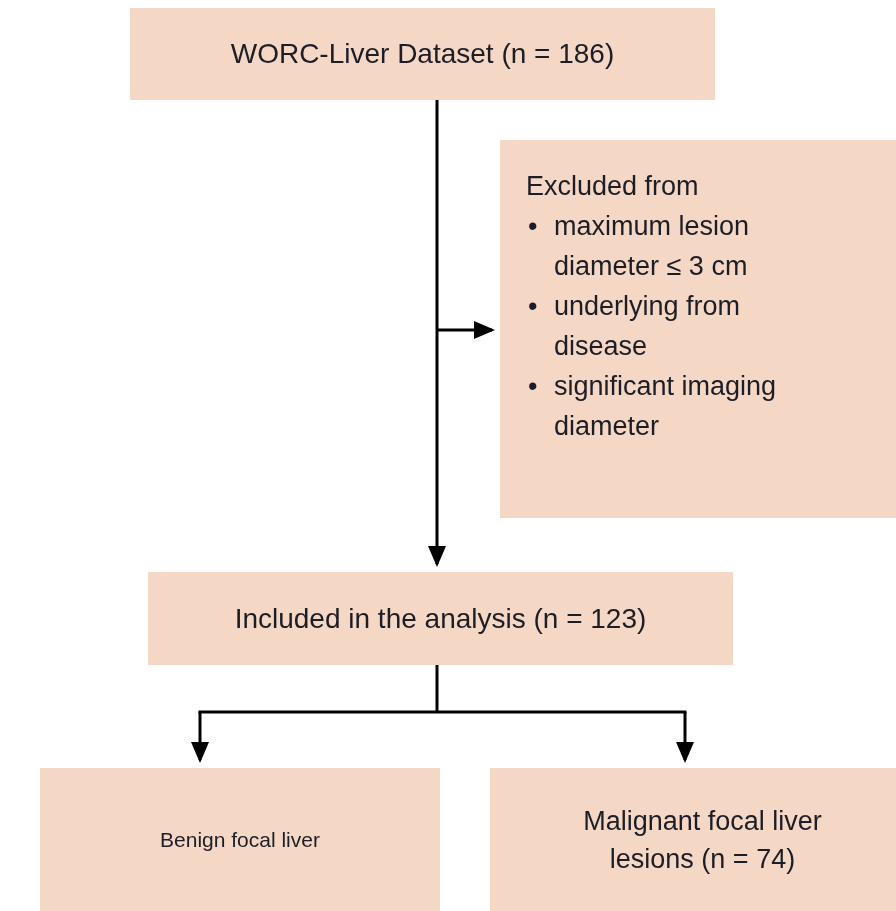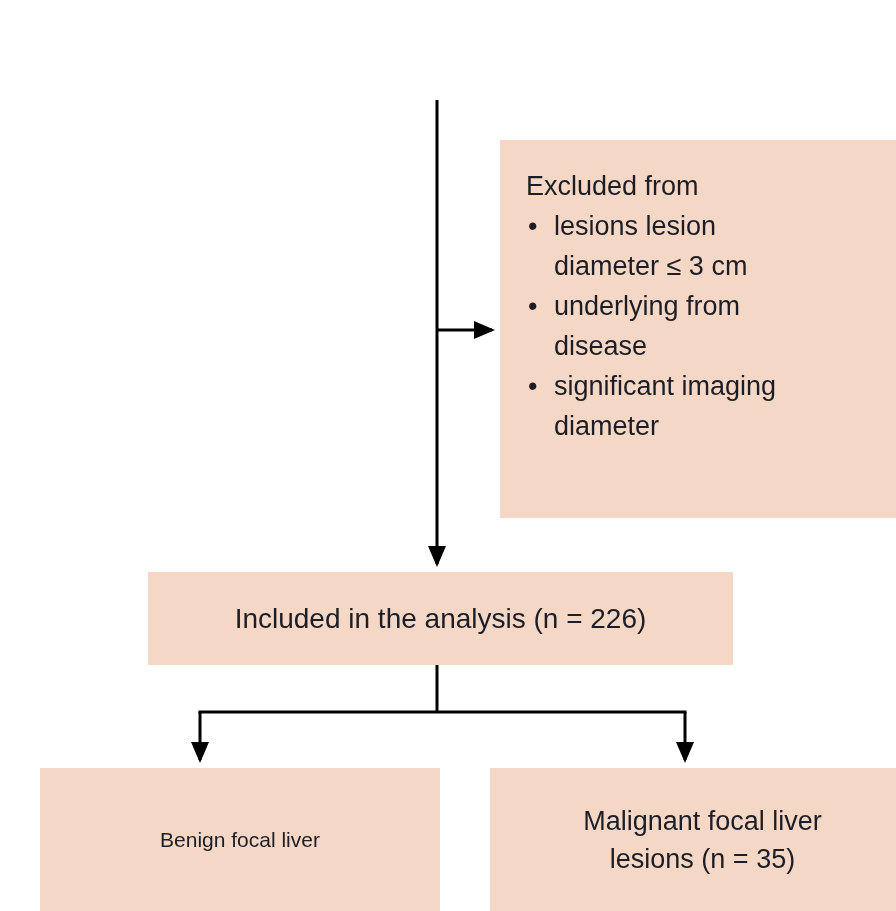--- a/index.html
+++ b/index.html
@@ -75,54 +75,57 @@
       </marker>
     </defs>
     <line class="connector" x1="437" y1="100" x2="437" y2="564" marker-end="url(#arrow)"></line>
     <line class="connector" x1="437" y1="330" x2="492" y2="330" marker-end="url(#arrow)"></line>
     <line class="connector" x1="437" y1="665" x2="437" y2="713"></line>
     <line class="connector" x1="198.5" y1="712" x2="686.5" y2="712"></line>
     <line class="connector" x1="200" y1="712" x2="200" y2="760" marker-end="url(#arrow)"></line>
     <line class="connector" x1="685" y1="712" x2="685" y2="760" marker-end="url(#arrow)"></line>
   </svg>
 
+  <div class="box center-box dataset-box">
+    <span>WORC-Liver Dataset (n = 186)</span>
+  </div>
 
   <div class="box excluded-box">
     <div>
       <span class="line">Excluded from</span>
     </div>
     <ul class="excl-list">
       <li>
         <span class="bullet">•</span>
-        <span class="line">lesions lesion</span>
+        <span class="line">maximum lesion</span>
         <span class="line">diameter ≤ 3 cm</span>
       </li>
       <li>
         <span class="bullet">•</span>
         <span class="line">underlying from</span>
         <span class="line">disease</span>
       </li>
       <li>
         <span class="bullet">•</span>
         <span class="line">significant imaging</span>
         <span class="line">diameter</span>
       </li>
     </ul>
   </div>
 
   <div class="box center-box included-box">
-    <span>Included in the analysis (n = 226)</span>
+    <span>Included in the analysis (n = 123)</span>
   </div>
 
   <div class="box center-box benign-box">
     <span>
       <span class="line">Benign focal liver</span>
     </span>
   </div>
 
   <div class="box center-box malignant-box">
     <span>
       <span class="line">Malignant focal liver</span>
-      <span class="line">lesions (n = 35)</span>
+      <span class="line">lesions (n = 74)</span>
     </span>
   </div>
 
 </div>
 
 </body></html>

